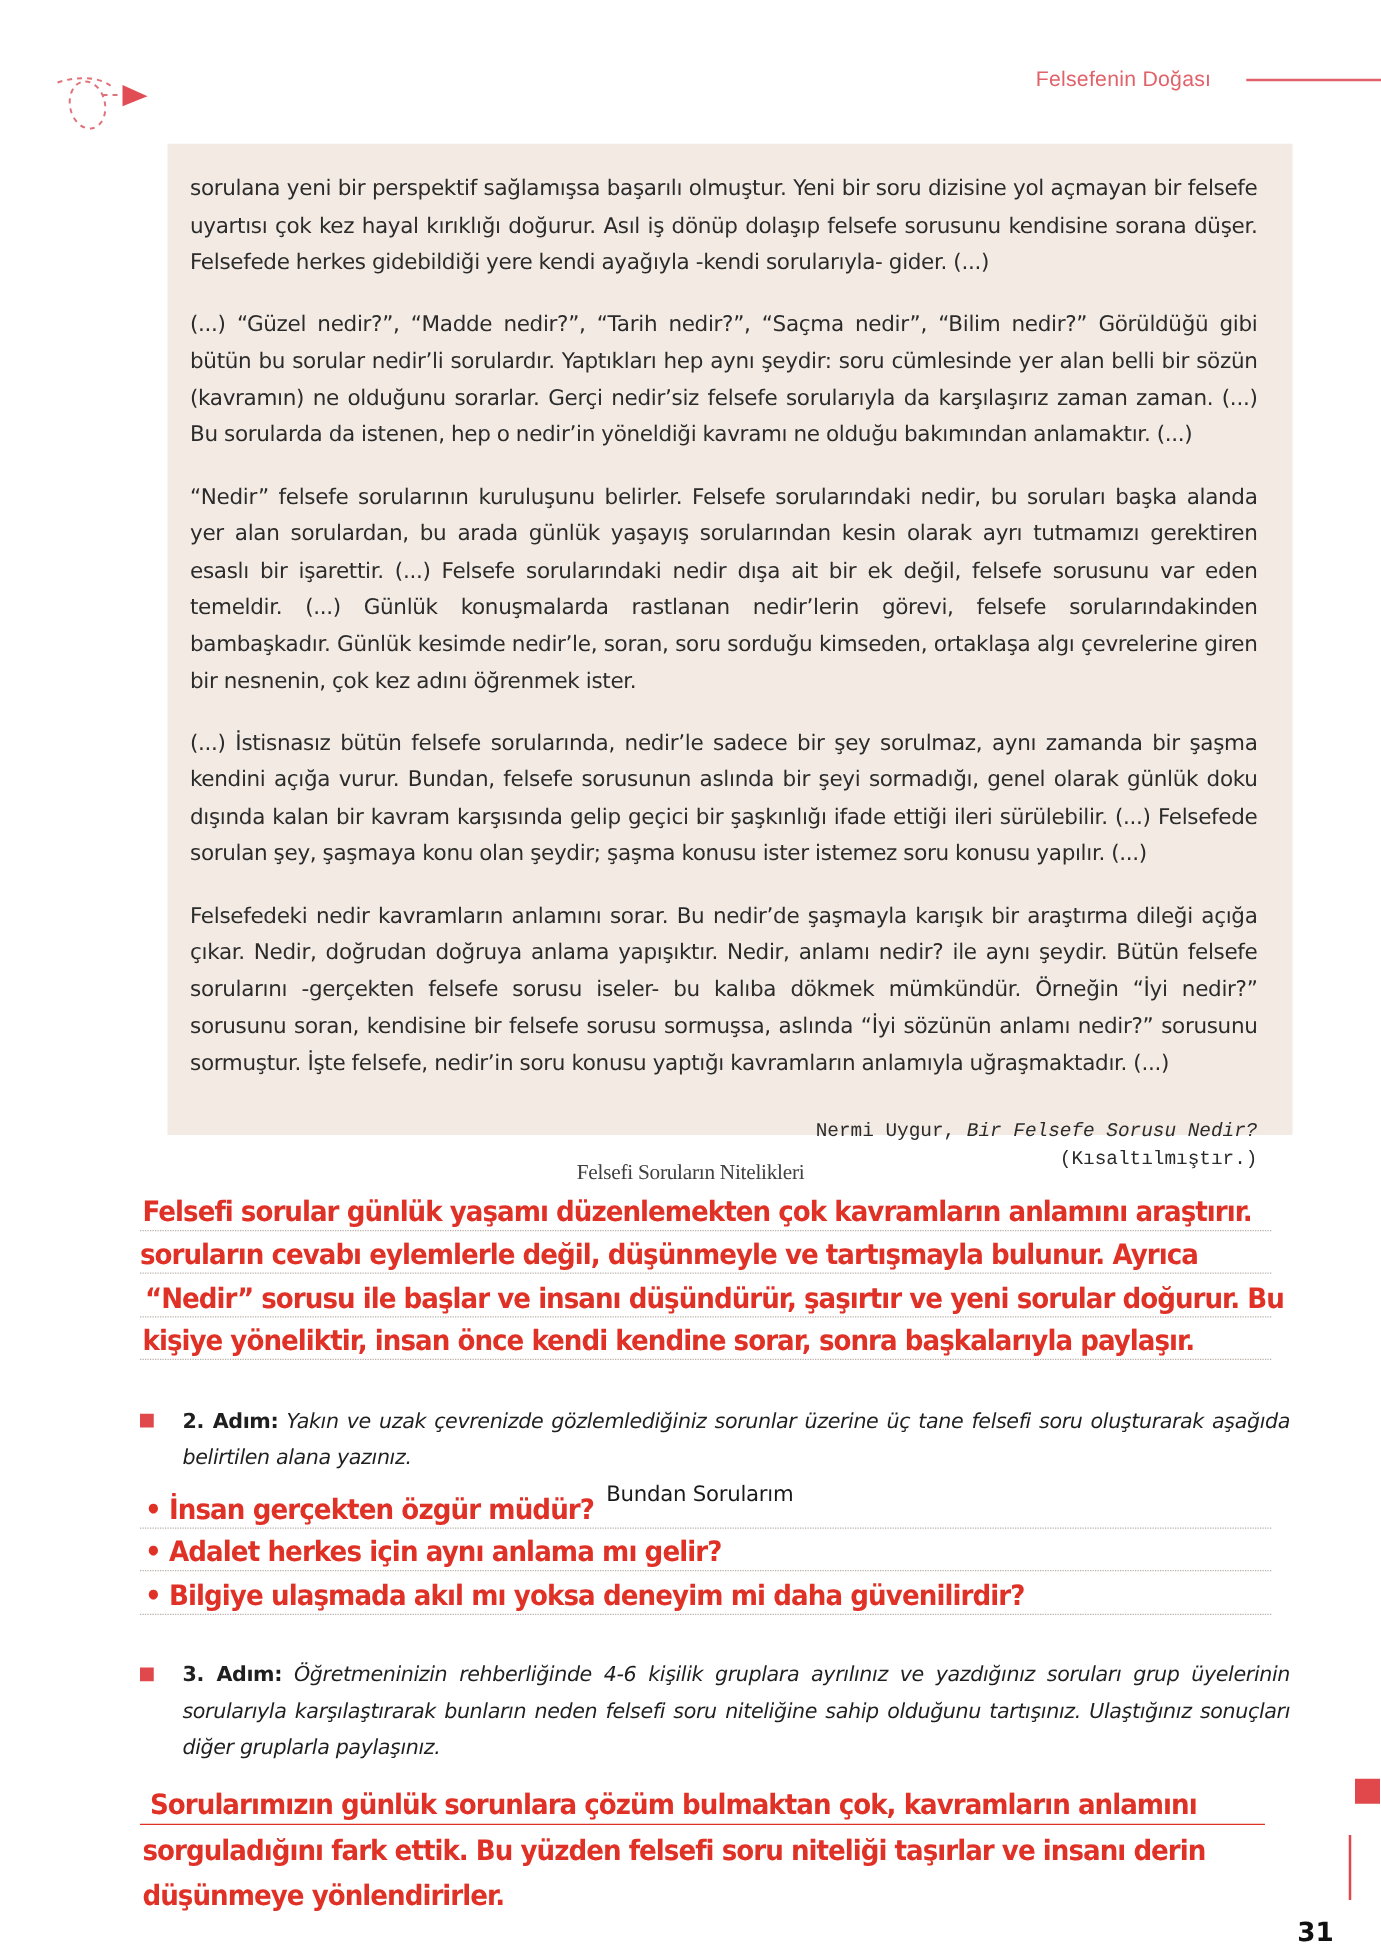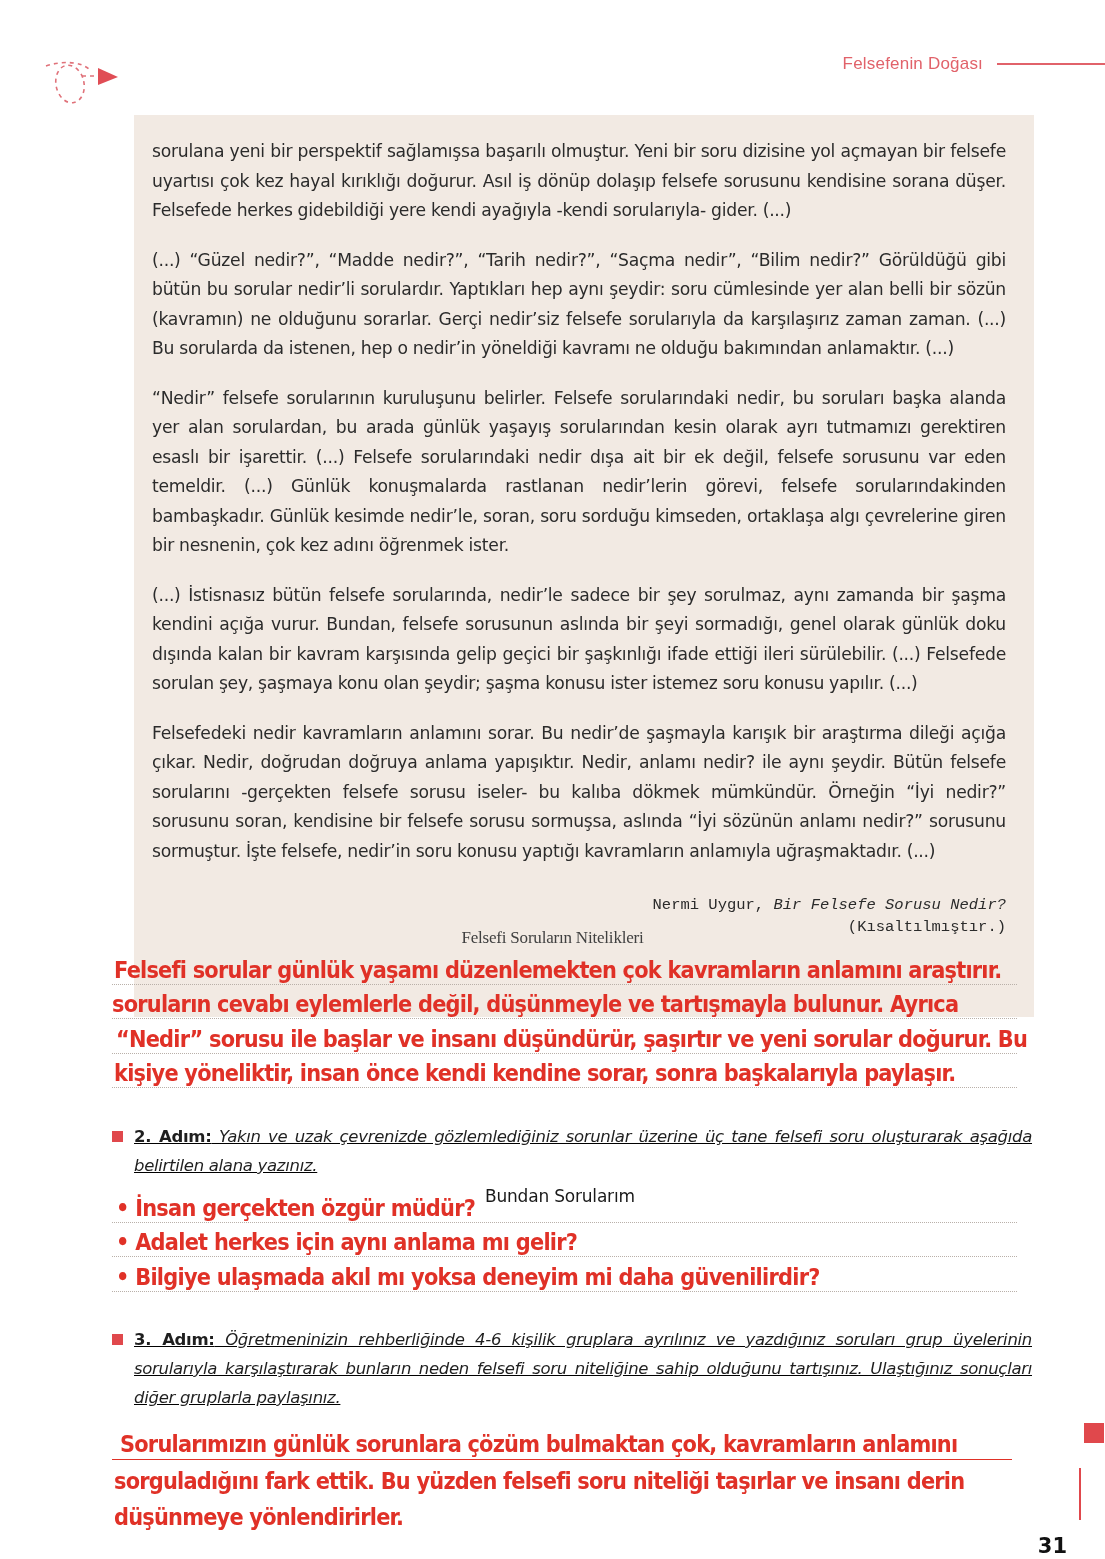--- a/index.html
+++ b/index.html
@@ -18,21 +18,21 @@
     overflow: hidden;
   }
 
   
   .header {
     position: absolute;
     top: 54px;
     right: 0;
     display: flex;
     align-items: center;
-    gap: 14px;
+    gap: 28px;
   }
   .header-title {
     font-size: 17px;
     color: #e1626a;
     font-family: "Liberation Sans", sans-serif;
     letter-spacing: .2px;
     white-space: nowrap;
   }
   .header-rule {
     width: 108px;
@@ -48,21 +48,21 @@
     width: 92px;
     height: 62px;
   }
 
   
   .quote-box {
     position: absolute;
     left: 134px;
     top: 115px;
     width: 900px;
-    height: 902px;
+    height: 793px;
     background: #f2eae3;
     padding: 22px 28px 10px 18px;
   }
   .quote-box p {
     font-family: "DejaVu Sans", sans-serif;
     font-size: 17.2px;
     line-height: 29.5px;
     color: #2b2b2b;
     text-align: justify;
     margin-bottom: 20px;
@@ -119,22 +119,21 @@
   }
   .answer-block .l1 .ink { left: 2px; }
   .answer-block .l2 .ink { left: 4px; }
   .answer-block .l3 .ink { left: 0px; }
   .answer-block .l4 .ink { left: 2px; }
 
   
   .step {
     position: absolute;
     display: flex;
-    gap: 11px;
-    text-decoration: underline;
+    gap: 23px;
   }
   .step-bullet {
     width: 11px;
     height: 11px;
     background: #e0484c;
     margin-top: 9px;
     flex: 0 0 auto;
   }
   .step-text {
     font-family: "DejaVu Sans", sans-serif;

